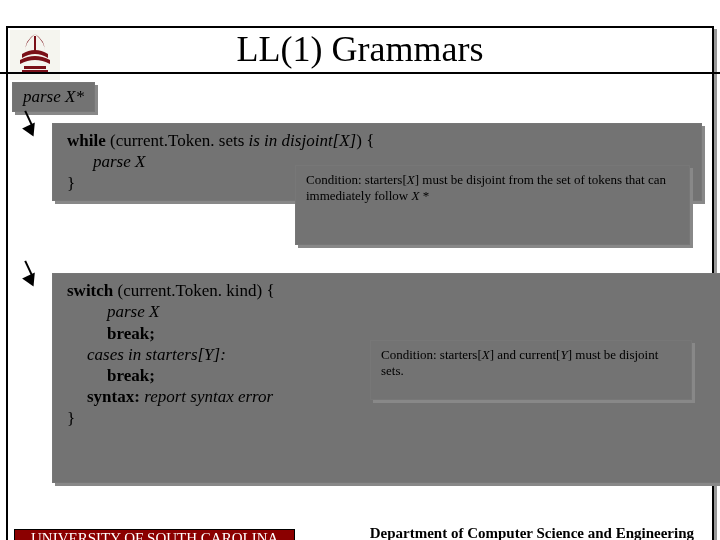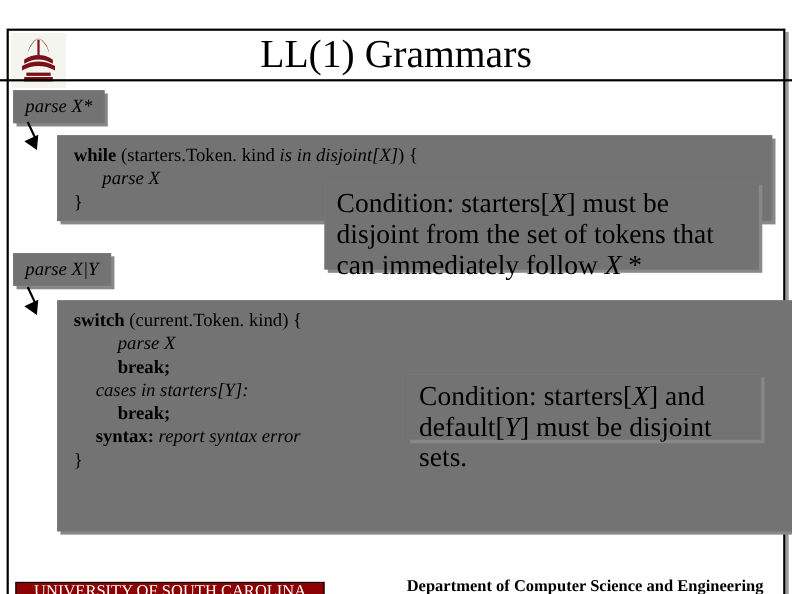--- a/index.html
+++ b/index.html
@@ -61,21 +61,21 @@
     font-style: italic;
     font-size: 17px;
   }
   .code-box {
     padding: 6px 14px;
     font-size: 17px;
     line-height: 1.25;
   }
   .note-box {
     padding: 6px 10px;
-    font-size: 25px;
+    font-size: 13px;
   }
   .footer-red {
     position: absolute;
     left: 14px;
     bottom: 12px;
     background: #8b0000;
     color: #fff;
     font-size: 15px;
     padding: 0 16px;
     border: 1px solid #000;
@@ -153,50 +153,47 @@
 
   <div class="box label-box" style="left:12px; top:62px;">
     <span>parse X*</span>
   </div>
 
   <div class="arrow1-line"></div>
   <div class="arrow arrow1"></div>
 
   <div class="box code-box" style="left:52px; top:103px; width:650px; height:78px;">
     <div>
-      <b>while</b><span> (starters.Token. kind </span><span class="i">is in disjoint[X]</span><span>) {</span>
+      <b>while</b><span> (current.Token. sets </span><span class="i">is in disjoint[X]</span><span>) {</span>
     </div>
     <div style="padding-left:26px;" class="i">parse X</div>
     <div>}</div>
   </div>
 
   <div class="box note-box" style="left:295px; top:145px; width:395px; height:80px;">
     <span>Condition: starters[</span><span class="i">X</span><span>] must be disjoint from the set of tokens that can immediately follow </span><span class="i">X </span><span>*</span>
   </div>
 
-  <div class="box label-box" style="left:12px; top:210px;">
-    <span>parse X|Y</span>
-  </div>
 
   <div class="arrow2-line"></div>
   <div class="arrow arrow2"></div>
 
   <div class="box code-box" style="left:52px; top:253px; width:676px; height:210px;">
     <div>
       <b>switch</b><span> (current.Token. kind) {</span>
     </div>
     <div style="padding-left:40px;" class="i">parse X</div>
     <div style="padding-left:40px;"><b>break;</b></div>
     <div style="padding-left:20px;" class="i">cases in starters[Y]:</div>
     <div style="padding-left:40px;"><b>break;</b></div>
     <div style="padding-left:20px;">
       <b>syntax:</b><span class="i"> report syntax error</span>
     </div>
     <div>}</div>
   </div>
 
   <div class="box note-box" style="left:370px; top:320px; width:322px; height:60px;">
-    <span>Condition: starters[</span><span class="i">X</span><span>] and default[</span><span class="i">Y</span><span>] must be disjoint sets.</span>
+    <span>Condition: starters[</span><span class="i">X</span><span>] and current[</span><span class="i">Y</span><span>] must be disjoint sets.</span>
   </div>
 
   <div class="footer-red">UNIVERSITY OF SOUTH CAROLINA</div>
   <div class="footer-dept">Department of Computer Science and Engineering</div>
 </div>
 
 </body></html>

